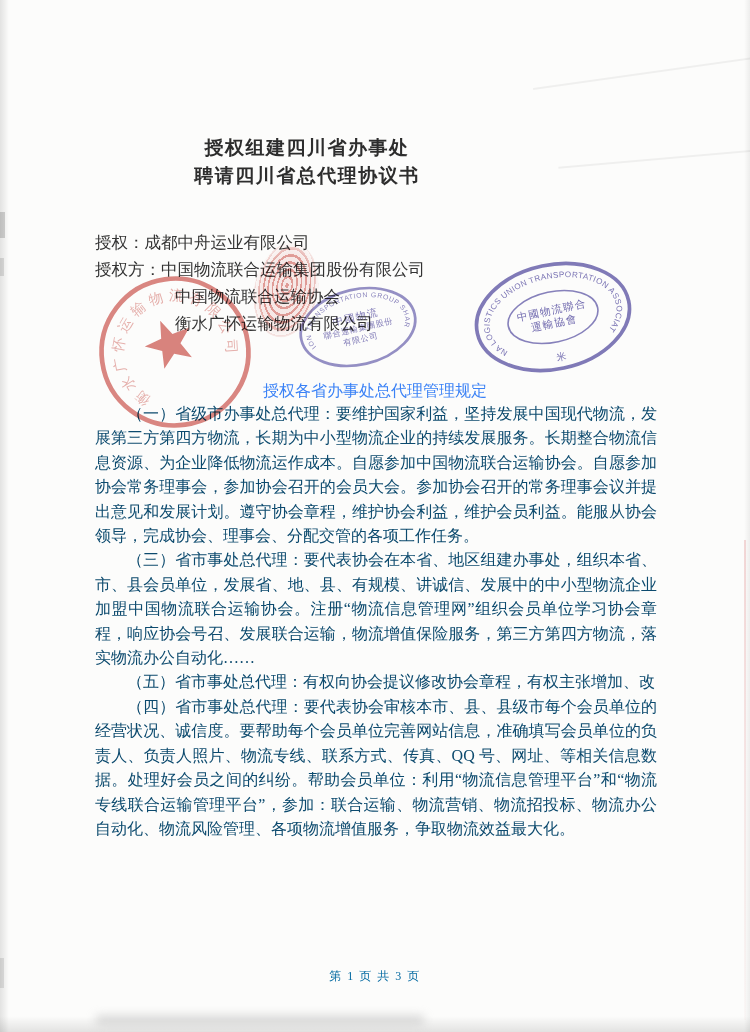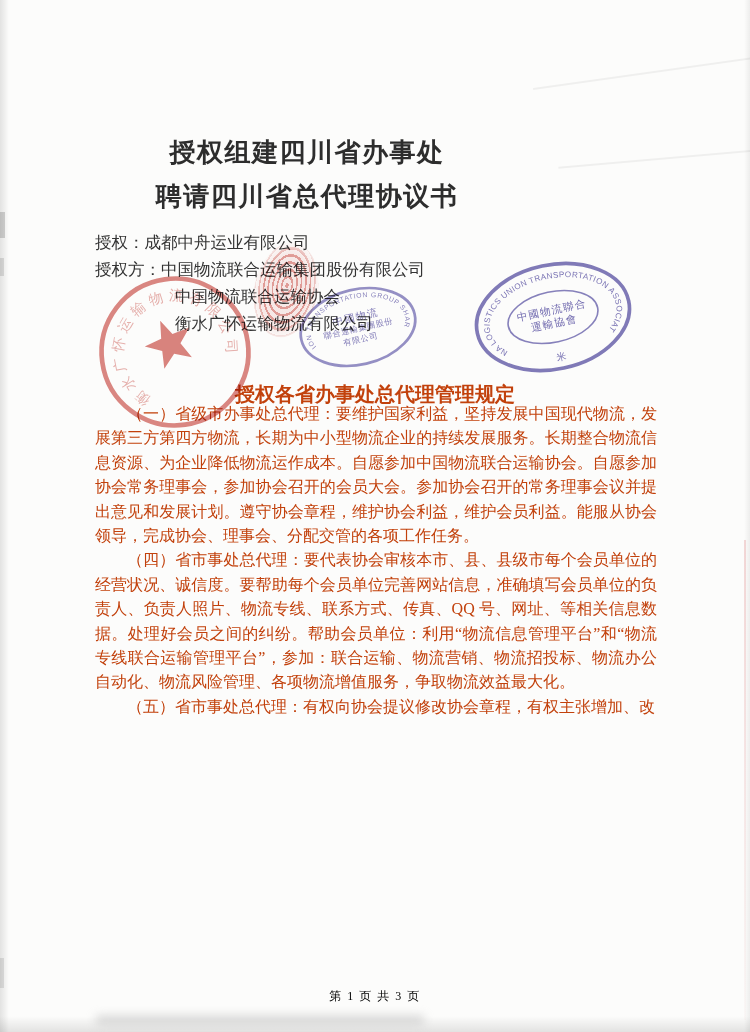--- a/index.html
+++ b/index.html
@@ -22,36 +22,36 @@
   .crease.c2 { top:158px; right:-8px; width:200px; transform:rotate(-5deg); }
   .notch { position:absolute; left:0; background:rgba(0,0,0,0.16); }
   .notch.n1 { top:212px; width:5px; height:26px; }
   .notch.n2 { top:258px; width:4px; height:18px; opacity:.7; }
   .notch.n3 { top:958px; width:4px; height:30px; opacity:.6; }
   .pink-line { position:absolute; right:4px; top:540px; width:2px; height:480px;
     background:linear-gradient(rgba(220,120,120,0.28), rgba(220,120,120,0.03)); }
 
   
   .title { position:absolute; left:0; width:614px; margin:0; text-align:center;
-    font-size:26px; font-weight:700; letter-spacing:1.5px; color:#2d2d2d; }
-  .t1 { top:135px; } .t2 { top:179px; }
+    font-size:19px; font-weight:700; letter-spacing:1.5px; color:#2d2d2d; }
+  .t1 { top:135px; } .t2 { top:163px; }
 
   .fields { position:absolute; left:95px; top:229px; width:565px; font-size:16.5px; color:#333; }
   .field-line { height:27px; line-height:27px; white-space:nowrap; }
   .field-line.cont { padding-left:80px; }
 
   .heading { position:absolute; left:95px; top:381px; width:560px; text-align:center;
-    font-size:20px; color:#c2410c;font-weight:bold; }
+    font-size:16px; color:#3b82f6; }
 
   .bodytext { position:absolute; left:95px; top:402px; width:562px;
-    font-size:16px; line-height:24.4px; text-align:justify; text-justify:inter-character; color:#c2410c; }
+    font-size:16px; line-height:24.4px; text-align:justify; text-justify:inter-character; color:#0c4a6e; }
   .bodytext p { margin:0; text-indent:2em; }
 
   .footer { position:absolute; left:0; top:968px; width:750px; text-align:center;
-    font-size:12px; letter-spacing:1.5px; color:#000000;margin-top:20px; }
+    font-size:12px; letter-spacing:1.5px; color:#0369a1; }
 
   
   .stamp { position:absolute; mix-blend-mode:multiply; }
   #fingerprint { left:254px; top:242px; width:64px; height:96px;
     transform:rotate(12deg); border-radius:50%;
     background:repeating-radial-gradient(ellipse at 50% 45%,
       rgba(199,62,52,0.50) 0px, rgba(199,62,52,0.50) 1.6px,
       rgba(199,62,52,0.10) 1.6px, rgba(199,62,52,0.10) 4.4px);
     -webkit-mask:radial-gradient(ellipse at 50% 50%, #000 52%, rgba(0,0,0,0.4) 66%, transparent 74%);
     mask:radial-gradient(ellipse at 50% 50%, #000 52%, rgba(0,0,0,0.4) 66%, transparent 74%); }
@@ -91,22 +91,23 @@
     </div>
     <div class="field-line cont">
       <span></span><span>衡水广怀运输物流有限公司</span>
     </div>
   </div>
 
   <div class="heading">授权各省办事处总代理管理规定</div>
 
   <div class="bodytext">
     <p>（一）省级市办事处总代理：要维护国家利益，坚持发展中国现代物流，发展第三方第四方物流，长期为中小型物流企业的持续发展服务。长期整合物流信息资源、为企业降低物流运作成本。自愿参加中国物流联合运输协会。自愿参加协会常务理事会，参加协会召开的会员大会。参加协会召开的常务理事会议并提出意见和发展计划。遵守协会章程，维护协会利益，维护会员利益。能服从协会领导，完成协会、理事会、分配交管的各项工作任务。</p>
+    <p>（三）省市事处总代理：要代表协会在本省、地区组建办事处，组织本省、市、县会员单位，发展省、地、县、有规模、讲诚信、发展中的中小型物流企业加盟中国物流联合运输协会。注册“物流信息管理网”组织会员单位学习协会章程，响应协会号召、发展联合运输，物流增值保险服务，第三方第四方物流，落实物流办公自动化……</p>
+    <p>（五）省市事处总代理：有权向协会提议修改协会章程，有权主张增加、改</p>
     <p>（四）省市事处总代理：要代表协会审核本市、县、县级市每个会员单位的经营状况、诚信度。要帮助每个会员单位完善网站信息，准确填写会员单位的负责人、负责人照片、物流专线、联系方式、传真、QQ 号、网址、等相关信息数据。处理好会员之间的纠纷。帮助会员单位：利用“物流信息管理平台”和“物流专线联合运输管理平台”，参加：联合运输、物流营销、物流招投标、物流办公自动化、物流风险管理、各项物流增值服务，争取物流效益最大化。</p>
-    <p>（五）省市事处总代理：有权向协会提议修改协会章程，有权主张增加、改</p>
   </div>
 
   <div class="footer">第 1 页 共 3 页</div>
 
   <div class="stamp" id="fingerprint"></div>
 
   <svg class="stamp" id="red-seal" viewBox="0 0 170 170">
     <circle cx="85" cy="85" r="78" fill="none" stroke-width="5" opacity="0.78" stroke="#c94a42"></circle>
     <polygon points="81,49 87.5,67.1 106.7,67.7 91.5,79.4 96.9,97.8 81,87 65.1,97.8 70.5,79.4 55.3,67.7 74.5,67.1" opacity="0.8" transform="rotate(-15 81 76)" fill="#c94a42"></polygon>
     <path id="redring" d="M 40,116.5 A 55,55 0 1 1 130,116.5" fill="none"></path>

